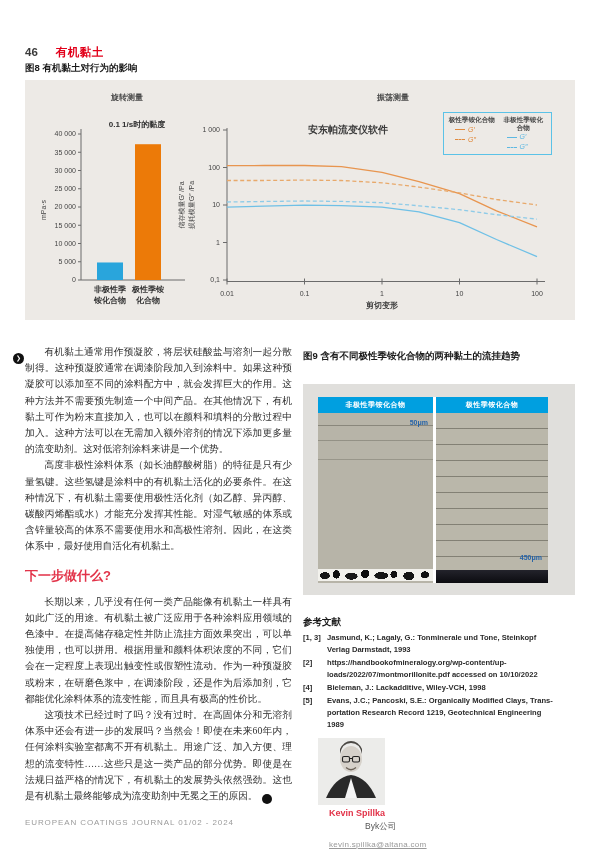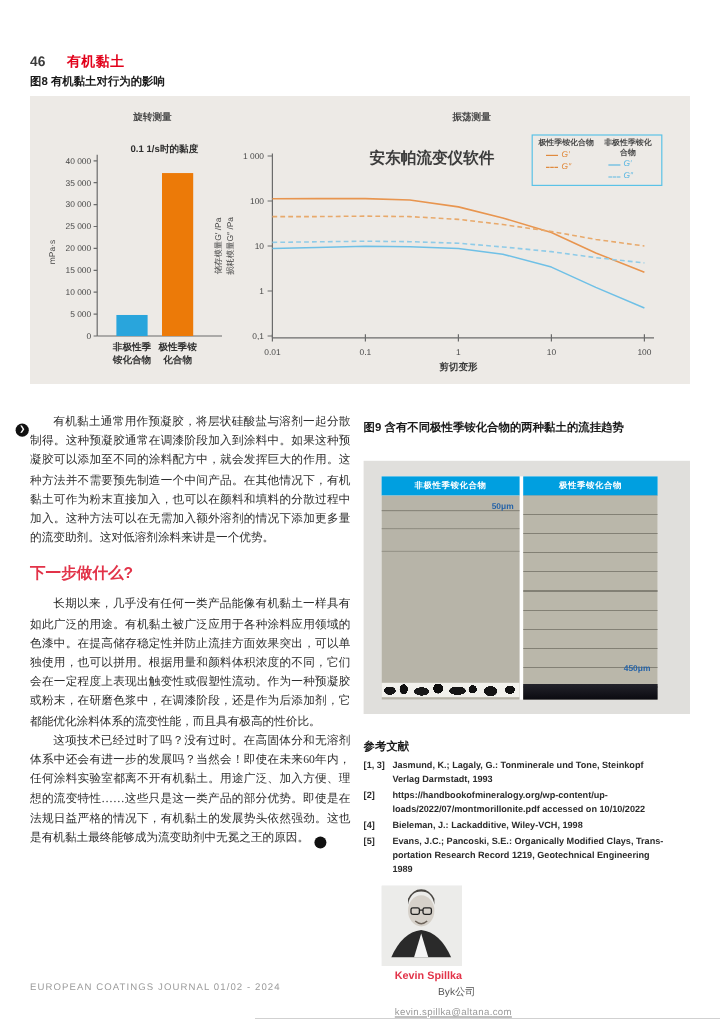--- a/index.html
+++ b/index.html
@@ -7,21 +7,21 @@
         font-family:"Liberation Sans",sans-serif;color:#333;overflow:hidden;}
   
   .pg-header{position:absolute;left:25px;top:18px;display:flex;gap:18px;align-items:baseline;}
   .pg-num{font-size:11.5px;font-weight:700;color:#3a3a3a;margin-top:28px;}
   .kicker{font-size:11.5px;font-weight:700;color:var(--brand-red);letter-spacing:.5px;}
   
   .fig8-title{position:absolute;left:25px;top:62px;font-size:9.5px;font-weight:700;color:#1a1a1a;}
   .chart-panel{position:absolute;left:25px;top:80px;width:550px;height:240px;background:#edeae6;}
   .sec-head{position:absolute;top:12px;font-size:8px;font-weight:600;color:#4a4a4a;}
   .sec-head.rot{left:86px;} .sec-head.osc{left:352px;}
-  .annotation{position:absolute;left:283px;top:43px;font-size:13px;font-weight:700;color:#3c3c3c;}
+  .annotation{position:absolute;left:283px;top:43px;font-size:10px;font-weight:700;color:#3c3c3c;}
   #bar-svg{position:absolute;left:12px;top:38px;}
   #line-svg{position:absolute;left:150px;top:38px;}
   svg text{font-family:"Liberation Sans",sans-serif;}
   .tick{font-size:7px;fill:#444;}
   .cat{font-size:8px;font-weight:600;fill:#333;}
   .c-title{font-size:8px;font-weight:700;fill:#2e2e2e;}
   .xlabel{font-size:8px;font-weight:600;fill:#3c3c3c;}
   .axis{stroke:#6b6b6b;stroke-width:1;}
   
   .legend{position:absolute;left:418px;top:32px;width:109px;height:43px;border:1px solid var(--legend-border);
@@ -196,20 +196,21 @@
       </div>
     </div>
   </div>
 
   <span class="start-marker">
     <span class="marker-dot">❯</span>
   </span>
 
   <div class="left-col">
     <p>有机黏土通常用作预凝胶，将层状硅酸盐与溶剂一起分散制得。这种预凝胶通常在调漆阶段加入到涂料中。如果这种预凝胶可以添加至不同的涂料配方中，就会发挥巨大的作用。这种方法并不需要预先制造一个中间产品。在其他情况下，有机黏土可作为粉末直接加入，也可以在颜料和填料的分散过程中加入。这种方法可以在无需加入额外溶剂的情况下添加更多量的流变助剂。这对低溶剂涂料来讲是一个优势。</p>
+    <p>高度非极性涂料体系（如长油醇酸树脂）的特征是只有少量氢键。这些氢键是涂料中的有机黏土活化的必要条件。在这种情况下，有机黏土需要使用极性活化剂（如乙醇、异丙醇、碳酸丙烯酯或水）才能充分发挥其性能。对湿气敏感的体系或含锌量较高的体系不需要使用水和高极性溶剂。因此，在这类体系中，最好使用自活化有机黏土。</p>
     <div class="article-heading">下一步做什么?</div>
     <p>长期以来，几乎没有任何一类产品能像有机黏土一样具有如此广泛的用途。有机黏土被广泛应用于各种涂料应用领域的色漆中。在提高储存稳定性并防止流挂方面效果突出，可以单独使用，也可以拼用。根据用量和颜料体积浓度的不同，它们会在一定程度上表现出触变性或假塑性流动。作为一种预凝胶或粉末，在研磨色浆中，在调漆阶段，还是作为后添加剂，它都能优化涂料体系的流变性能，而且具有极高的性价比。</p>
     <p><span>这项技术已经过时了吗？没有过时。在高固体分和无溶剂体系中还会有进一步的发展吗？当然会！即使在未来60年内，任何涂料实验室都离不开有机黏土。用途广泛、加入方便、理想的流变特性……这些只是这一类产品的部分优势。即使是在法规日益严格的情况下，有机黏土的发展势头依然强劲。这也是有机黏土最终能够成为流变助剂中无冕之王的原因。</span><span class="end-marker"><span class="marker-dot">❮</span></span></p>
   </div>
 
   <div class="fig9-title">图9 含有不同极性季铵化合物的两种黏土的流挂趋势</div>
   <div class="fig9-panel">
     <div class="photo-pair">
       <div class="photo-col left">
         <div class="photo-head">非极性季铵化合物</div>

